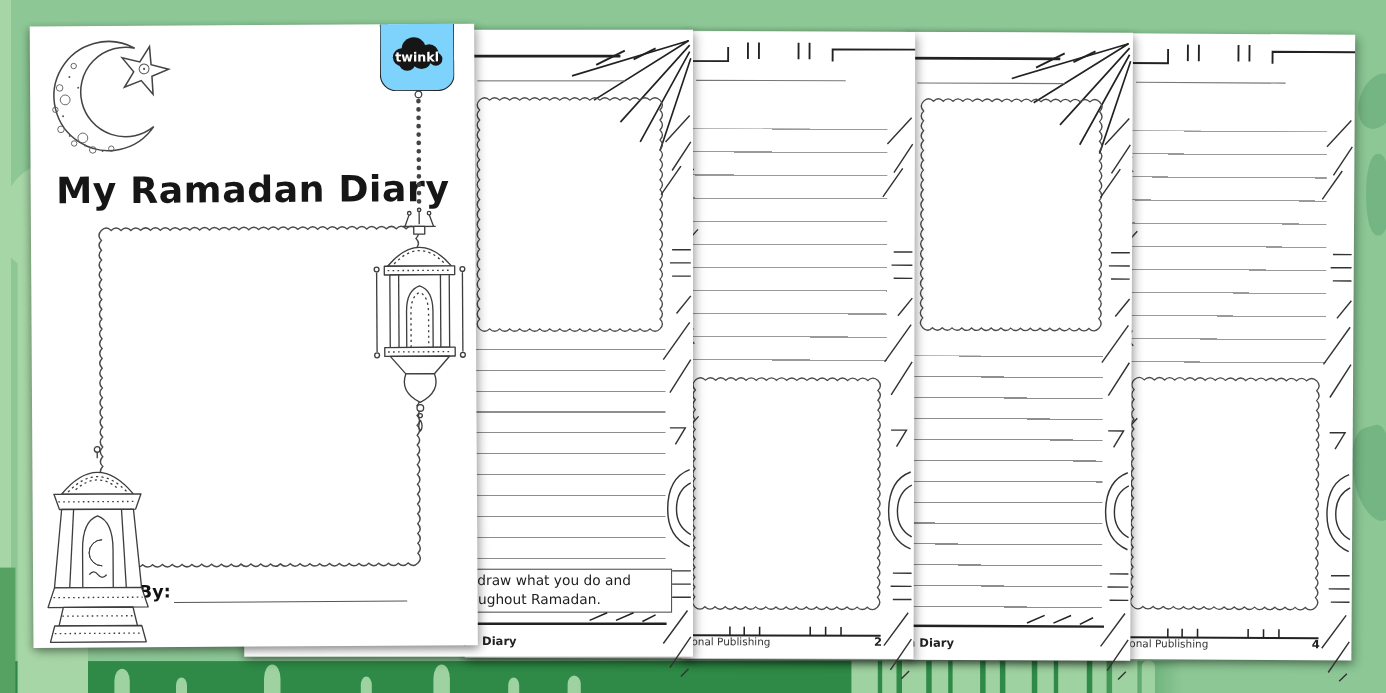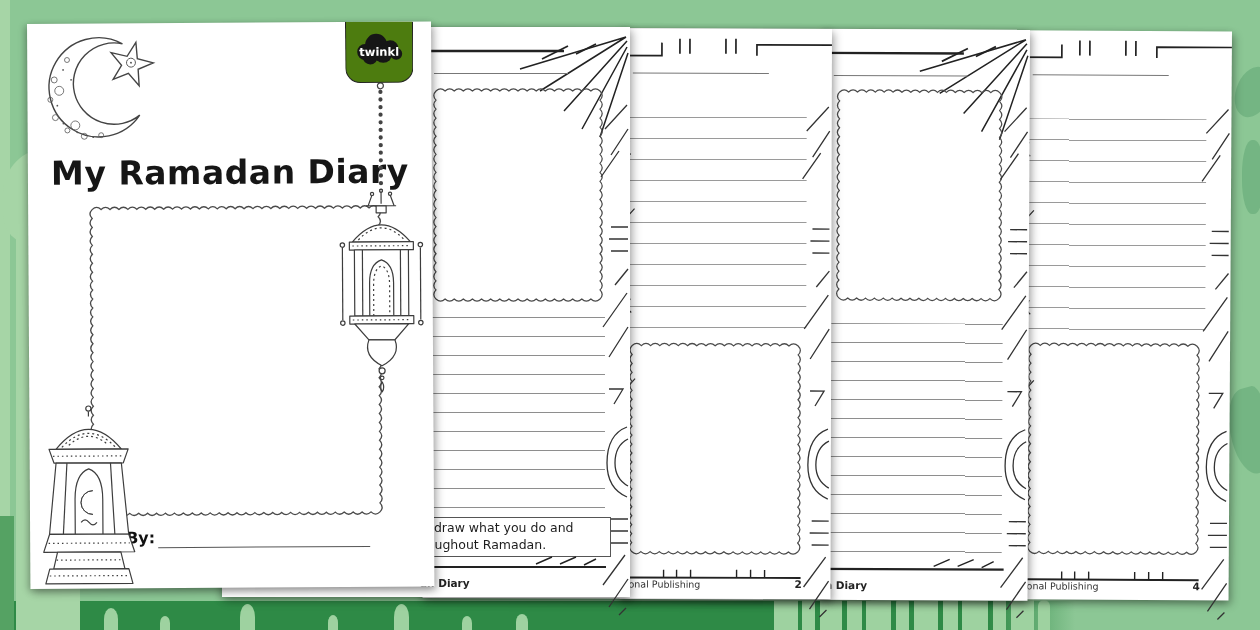--- a/index.html
+++ b/index.html
@@ -22,21 +22,21 @@
   .p1{left:27px;top:24px;width:404px;height:565px;z-index:6;transform:rotate(-.35deg);}
   .p2{left:222px;top:27px;width:408px;height:570px;z-index:5;}
   .p3{left:424px;top:28px;width:408px;height:570px;z-index:4;transform:rotate(.15deg);}
   .p4{left:622px;top:28px;width:408px;height:571px;z-index:3;transform:rotate(.25deg);}
   .p5{left:824px;top:29px;width:408px;height:569px;z-index:2;transform:rotate(.35deg);}
   .sheet *{position:absolute;}
   svg{overflow:visible;display:block;}
   
   .moonstar{left:10px;top:12px;width:124px;height:112px;}
   .title{left:0;top:130px;width:100%;text-align:center;font-weight:700;font-size:33px;letter-spacing:.5px;color:#161616;font-family:"DejaVu Sans",sans-serif;}
-  .badge{left:318px;top:0;width:66px;height:60px;background:#4d7c0f;border:1.5px solid #222;border-top:none;border-radius:0 0 15px 15px;z-index:3;}
+  .badge{left:318px;top:0;width:66px;height:60px;background:#7dd3fc;border:1.5px solid #222;border-top:none;border-radius:0 0 15px 15px;z-index:3;}
   .badge svg{position:relative;margin:11px auto 0;}
   .chain{left:346px;top:60px;width:14px;height:112px;z-index:2;}
   .frame{left:61px;top:183px;width:292px;height:310px;z-index:1;}
   .hlantern{left:300px;top:168px;width:106px;height:212px;z-index:2;}
   .slantern{left:6px;top:380px;width:106px;height:186px;z-index:2;}
   .bylab{left:96px;top:505px;font-weight:700;font-size:16px;color:#111;}
   .byline{left:128px;top:524px;width:212px;border-top:1.4px solid #555;}
   
   .topc{left:0;top:10px;width:408px;height:100px;}
   .skyl{left:0;top:8px;width:408px;height:26px;}

